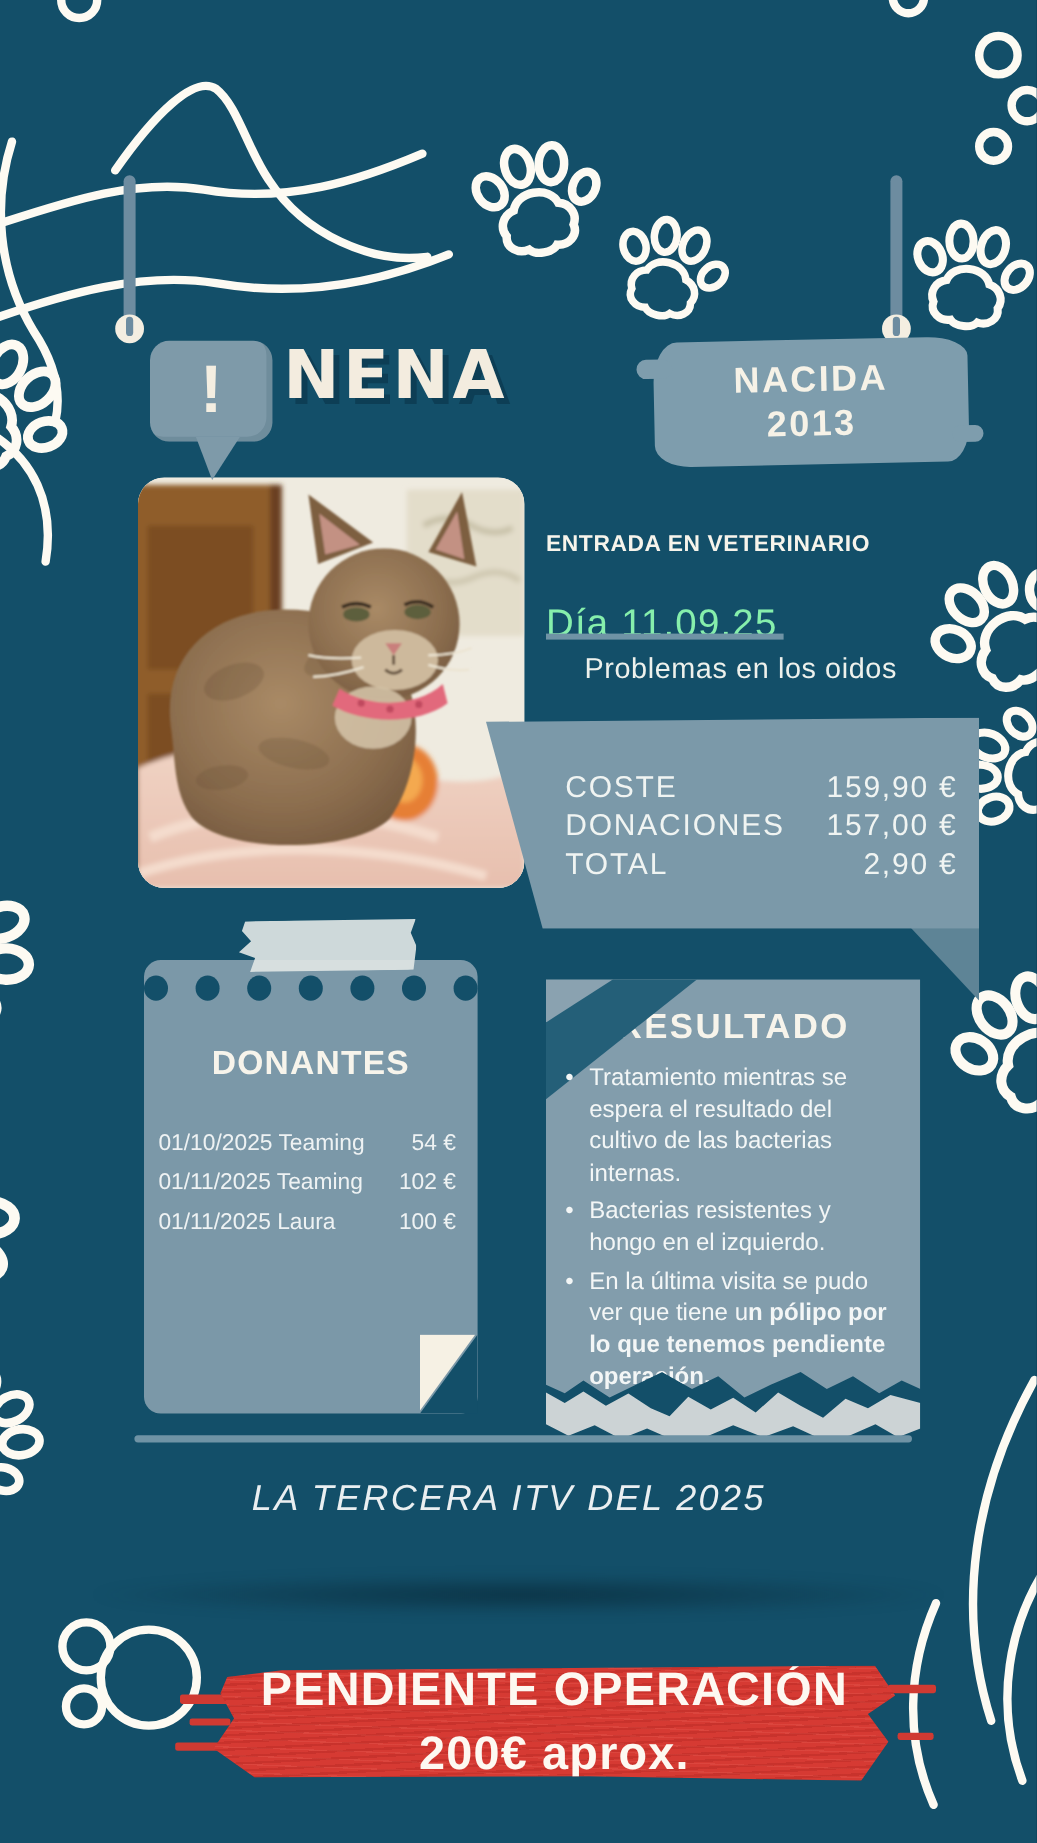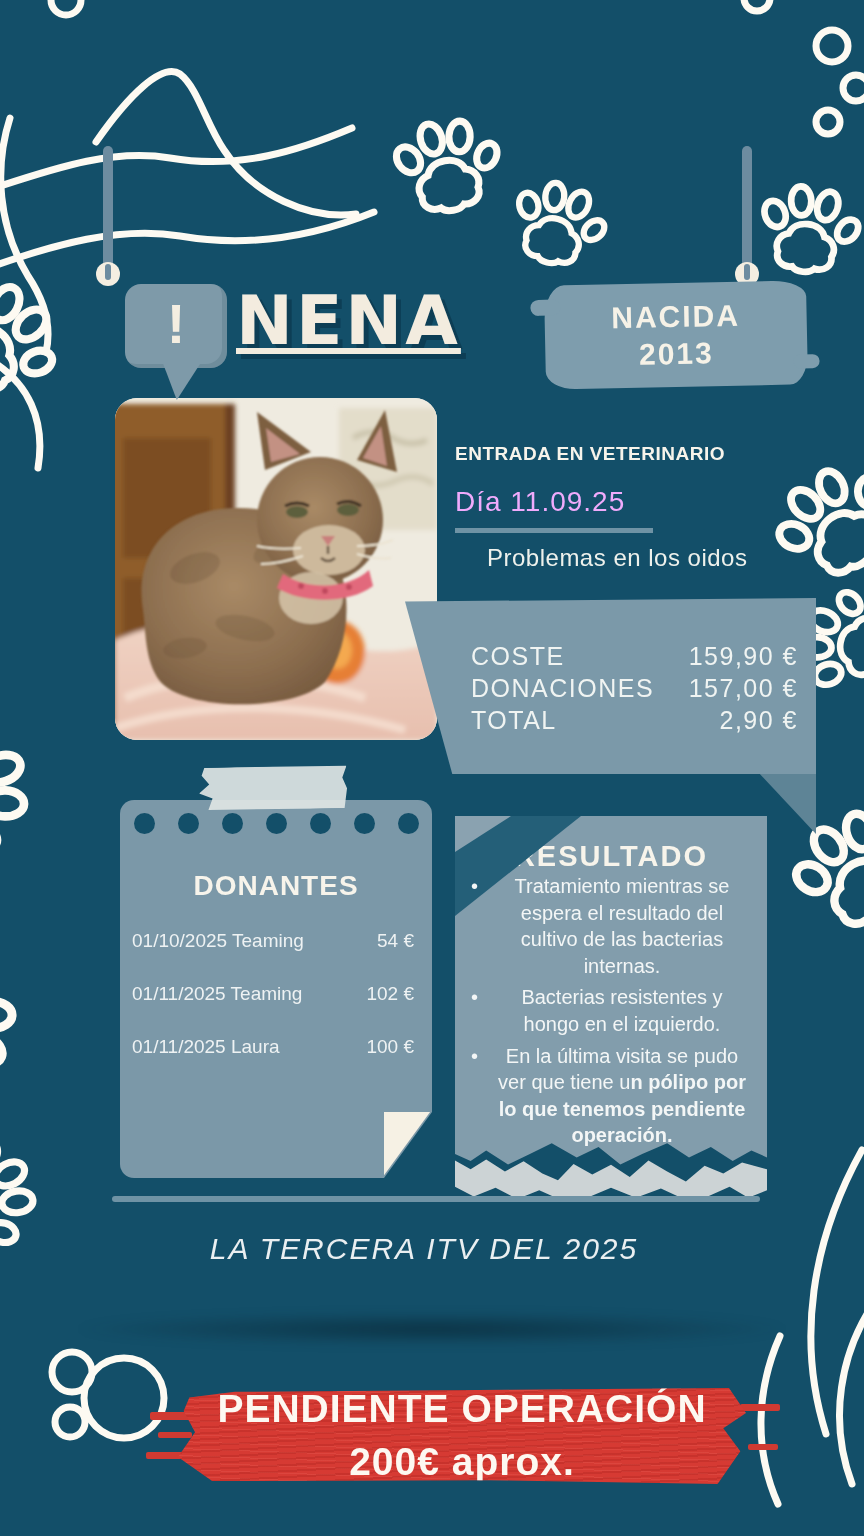--- a/index.html
+++ b/index.html
@@ -17,62 +17,62 @@
   .pin{position:absolute;z-index:3;width:10px;height:126px;background:#6d8ca0;border-radius:6px;}
   .pin::after{content:"";position:absolute;left:-7px;bottom:-14px;width:24px;height:24px;border-radius:50%;background:#f4eee1;}
   .pin::before{content:"";position:absolute;left:2px;bottom:-8px;width:6px;height:16px;background:#6d8ca0;border-radius:3px;z-index:1;}
   
   .bubble{position:absolute;left:125px;top:284px;width:102px;height:84px;background:#7e9aa9;border-radius:16px;z-index:4;
     display:flex;align-items:center;justify-content:center;box-shadow:inset -5px -4px 0 rgba(10,50,68,.12);}
   .bubble-tail{position:absolute;left:160px;top:364px;width:40px;height:36px;background:#7e9aa9;z-index:4;
     clip-path:polygon(8% 0,100% 0,42% 100%);}
   .bubble-mark{font-size:56px;font-weight:900;color:#f4eee1;line-height:1;transform:translateY(-2px);}
   .title{position:absolute;left:236px;top:281px;z-index:4;font-family:"DejaVu Sans", sans-serif;
-    font-size:68px;font-weight:800;letter-spacing:3px;color:#f3ecdf;text-shadow:5px 5px 0 #0d3e55;text-decoration:underline;}
+    font-size:56px;font-weight:800;letter-spacing:3px;color:#f3ecdf;text-shadow:5px 5px 0 #0d3e55;}
   .badge{position:absolute;left:545px;top:283px;width:262px;height:104px;z-index:4;background:#7e9dad;
     border-radius:20px 34px 18px 30px / 34px 16px 30px 18px;transform:rotate(-1.2deg);
     display:flex;flex-direction:column;align-items:center;justify-content:center;}
   .badge::before{content:"";position:absolute;left:-14px;top:14px;width:30px;height:16px;background:#7e9dad;border-radius:8px;}
   .badge::after{content:"";position:absolute;right:-12px;bottom:16px;width:26px;height:14px;background:#7e9dad;border-radius:8px;}
   .badge div{font-size:30px;font-weight:800;letter-spacing:2px;color:#f6f2e7;line-height:1.25;}
   
   .photo{position:absolute;left:115px;top:398px;width:322px;height:342px;border-radius:22px;overflow:hidden;z-index:2;background:#efebe0;}
   
   .entry-heading{position:absolute;left:455px;top:443px;z-index:3;font-size:19px;font-weight:800;color:#f7f4eb;letter-spacing:.5px;}
-  .entry-date{position:absolute;left:455px;top:486px;z-index:3;font-size:28px;font-weight:400;color:#f0abfc;letter-spacing:1px;}
+  .entry-date{position:absolute;left:455px;top:501px;z-index:3;font-size:32px;font-weight:400;color:#86efac;letter-spacing:1px;}
   .entry-underline{position:absolute;left:455px;top:528px;width:198px;height:5px;background:#6f93a5;z-index:3;}
   .entry-problem{position:absolute;left:487px;top:544px;z-index:3;font-size:24px;color:#eef1ec;letter-spacing:.5px;}
   
   .costbox{position:absolute;left:405px;top:598px;width:411px;height:176px;background:#7b99a9;z-index:4;
     clip-path:polygon(0 2%,100% 0,100% 100%,11.5% 100%);
     display:flex;flex-direction:column;justify-content:center;gap:3px;
     padding:6px 0 2px 0;box-sizing:border-box;}
   .costrow{display:flex;justify-content:space-between;padding-left:66px;padding-right:18px;
     font-size:25px;color:#f0f4f2;letter-spacing:1.5px;}
   .costbox-tail{position:absolute;left:758px;top:772px;width:58px;height:62px;background:#5e8496;z-index:3;
     clip-path:polygon(0 0,100% 0,100% 100%);}
   
-  .pad{position:absolute;left:120px;top:800px;width:312px;height:378px;background:#7b98a8;border-radius:14px;z-index:3;}
+  .pad{position:absolute;left:120px;top:800px;width:278px;height:378px;background:#7b98a8;border-radius:14px;z-index:3;}
   .pad-holes{display:flex;justify-content:center;gap:23px;margin-top:13px;}
   .pad-holes span{width:21px;height:21px;border-radius:50%;background:#134f69;}
   .pad-title{text-align:center;margin-top:36px;font-size:28px;font-weight:800;color:#f7f4eb;letter-spacing:1px;}
-  .pad-rows{margin-top:28px;display:flex;flex-direction:column;gap:31px;padding:0 18px 0 12px;}
+  .pad-rows{margin-top:40px;display:flex;flex-direction:column;gap:11px;padding:0 18px 0 12px;}
   .pad-row{display:flex;justify-content:space-between;font-size:19px;color:#eef2f3;}
   .pad-fold-box{position:absolute;right:0;bottom:0;width:48px;height:66px;}
   .pad-fold-cut{position:absolute;right:0;bottom:0;width:100%;height:100%;background:#134f69;clip-path:polygon(100% 0,100% 100%,0 100%);}
   .pad-fold{position:absolute;right:0;bottom:0;width:100%;height:100%;background:#f6f1e4;clip-path:polygon(0 0,96% 0,0 96%);}
   .tape{position:absolute;left:199px;top:766px;width:148px;height:44px;background:rgba(222,229,228,.92);z-index:5;transform:rotate(-1.5deg);
     clip-path:polygon(4% 0,100% 4%,97% 30%,100% 55%,98% 100%,6% 96%,9% 70%,0 58%,7% 38%,2% 18%);}
   
   .resbox{position:absolute;left:455px;top:816px;width:312px;height:352px;background:#829dac;z-index:3;
     clip-path:polygon(0 0,100% 0,100% 97%,95% 95%,89% 98%,82% 94%,75% 97%,68% 93%,60% 96%,53% 99%,46% 94%,39% 97%,31% 93%,24% 96%,17% 99%,10% 95%,5% 98%,0 96%);}
   .res-fold{position:absolute;left:0;top:0;width:126px;height:100px;background:#245f78;clip-path:polygon(0 0,100% 0,0 100%);}
   .res-fold2{position:absolute;left:0;top:0;width:56px;height:36px;background:#8aa2b0;clip-path:polygon(0 0,100% 0,0 100%);}
   .res-title{text-align:center;margin-top:24px;font-size:29px;font-weight:800;color:#f7f4eb;letter-spacing:2px;}
-  .res-list{margin:0 0 0 0;padding:0 14px 0 36px;list-style:none;text-align:center;}
+  .res-list{margin:12px 0 0 0;padding:0 14px 0 36px;list-style:none;}
   .res-list li{position:relative;font-size:20px;line-height:1.33;color:#f3f6f6;margin-bottom:5px;}
   .res-list li::before{content:"•";position:absolute;left:-20px;top:0;font-size:20px;color:#f3f6f6;}
   .res-list strong{font-weight:700;}
   .torn{position:absolute;left:455px;top:1156px;width:312px;height:44px;background:#ccd3d5;z-index:2;
     clip-path:polygon(0 10%,5% 30%,10% 8%,16% 35%,22% 12%,28% 40%,33% 55%,38% 18%,44% 42%,50% 20%,56% 48%,62% 10%,68% 35%,74% 58%,80% 22%,86% 40%,92% 15%,100% 30%,100% 78%,94% 95%,88% 70%,81% 92%,74% 100%,66% 74%,58% 95%,50% 72%,42% 96%,34% 100%,27% 78%,20% 98%,13% 72%,6% 92%,0 70%);}
   
   .divider{position:absolute;left:112px;top:1196px;width:648px;height:6px;background:#6f93a5;border-radius:3px;z-index:3;}
   .itv{position:absolute;left:0;top:1232px;width:848px;text-align:center;z-index:3;
     font-size:30px;font-style:italic;font-weight:500;letter-spacing:2px;color:#eaeff1;}
   .sheet-shadow{position:absolute;left:70px;top:1312px;width:724px;height:34px;z-index:1;

